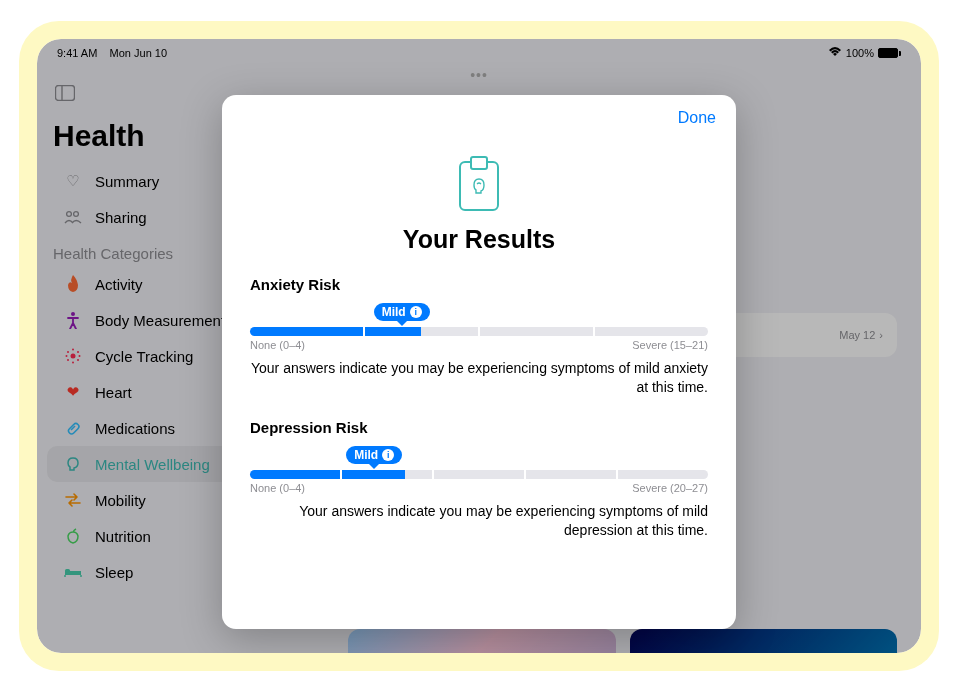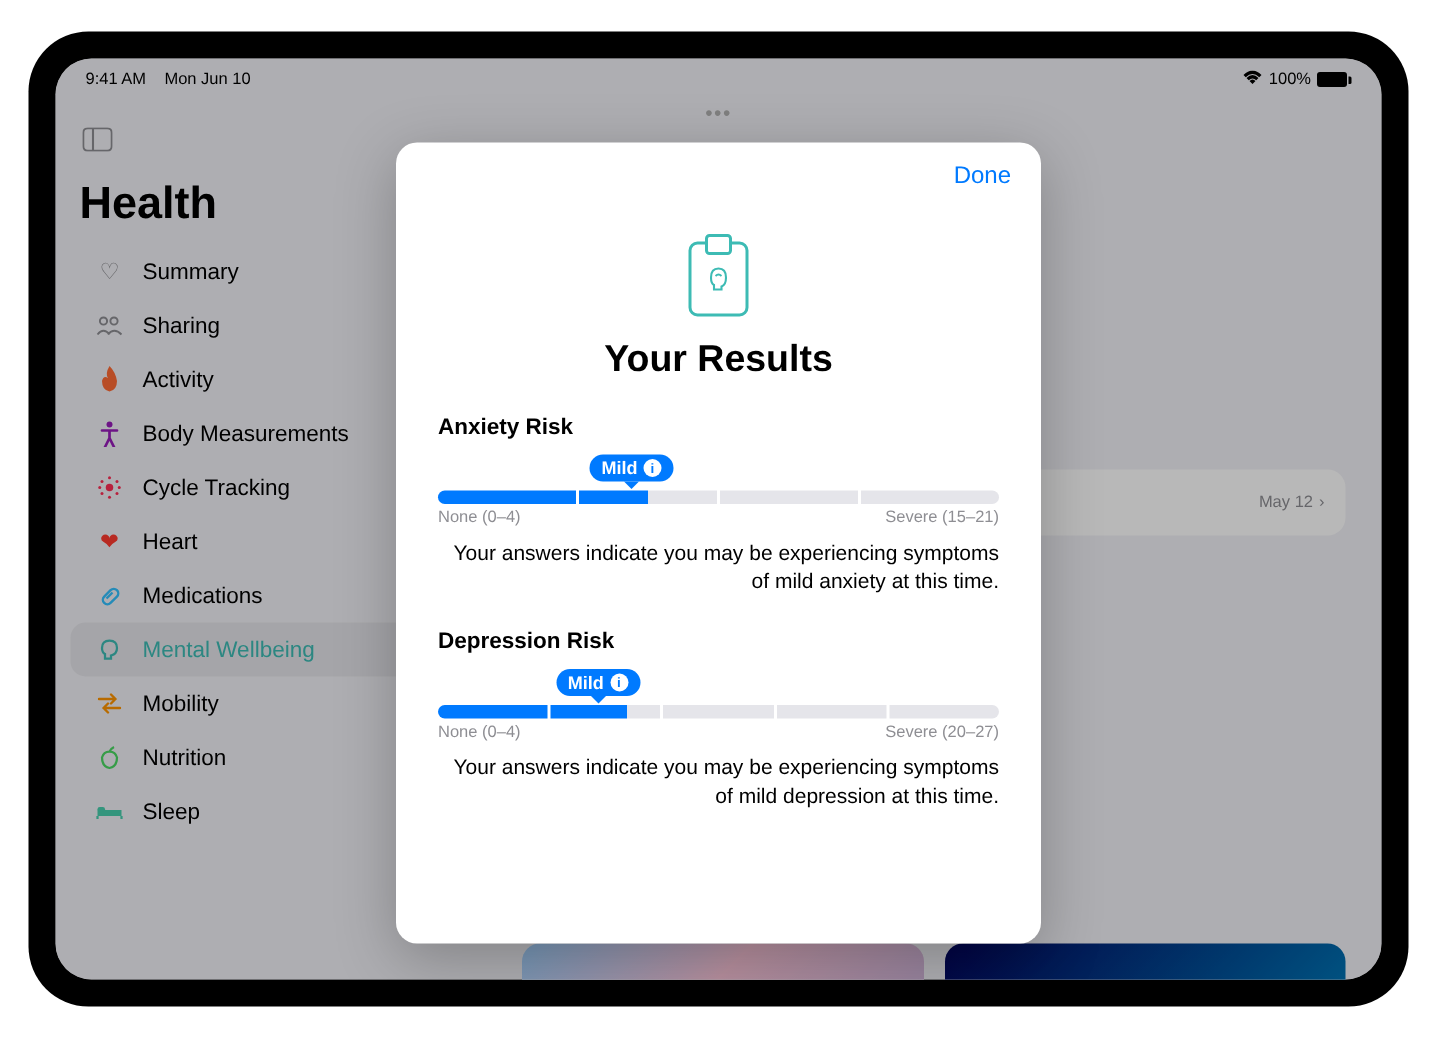--- a/index.html
+++ b/index.html
@@ -1,17 +1,17 @@
 <!DOCTYPE html>
 <html><head>
 <meta charset="utf-8">
 <style>
 * { margin: 0; padding: 0; box-sizing: border-box; font-family: -apple-system, BlinkMacSystemFont, "Segoe UI", Helvetica, Arial, sans-serif; }
 body { background: #fff; display: flex; justify-content: center; align-items: center; height: 692px; width: 958px; }
-.device-frame { width: 920px; height: 650px; background: #000000; border-radius: 40px; padding: 18px; position: relative; }
+.device-frame { width: 920px; height: 650px; background: #fef9c3; border-radius: 40px; padding: 18px; position: relative; }
 .screen { width: 100%; height: 100%; background: #f2f2f7; border-radius: 24px; overflow: hidden; position: relative; }
 .status-bar { display: flex; justify-content: space-between; align-items: center; padding: 4px 20px 0; height: 24px; font-size: 11px; font-weight: 500; color: #000; }
 .status-right { display: flex; align-items: center; gap: 4px; }
 .drag-handle { position: absolute; top: 28px; left: 50%; transform: translateX(-50%); color: #b0b0b0; font-size: 14px; letter-spacing: 1px; }
 .content-area { display: flex; height: calc(100% - 24px); position: relative; gap: 37px; }
 .sidebar { width: 250px; padding: 10px 0; }
 .sidebar-header { display: flex; align-items: center; padding: 8px 16px; }
 .sidebar-icon-btn { width: 24px; height: 24px; color: #8e8e93; display: flex; align-items: center; justify-content: center; }
 .app-title { font-size: 30px; font-weight: 700; padding: 6px 16px 10px; color: #000; }
 .sidebar-item { display: flex; align-items: center; gap: 12px; padding: 8px 16px; font-size: 15px; color: #000; border-radius: 10px; margin: 0 10px; }
@@ -34,21 +34,21 @@
 .main-panel { flex: 1; padding: 20px 24px; position: relative; }
 .card { background: #fff; border-radius: 12px; padding: 14px; margin-top: 40px; display: flex; justify-content: space-between; align-items: center; }
 .card-title { color: #3DBBB4; font-size: 14px; font-weight: 600; }
 .card-date { color: #8e8e93; font-size: 11px; display: flex; align-items: center; gap: 4px; }
 .section-title { font-size: 19px; font-weight: 700; color: #000; margin-top: 240px; }
 .section-cards { display: flex; gap: 14px; margin-top: 10px; }
 .img-card { flex: 1; height: 40px; border-radius: 12px; }
 .img-card.a { background: linear-gradient(135deg, #a2d2ff, #ffc8dd, #cdb4db); }
 .img-card.b { background: linear-gradient(135deg, #03045e, #0077b6); }
 .dim-overlay { position: absolute; inset: 0; background: rgba(0,0,0,0.28); border-radius: 24px; }
-.modal { position: absolute; top: 56px; left: 50%; transform: translateX(-50%); width: 430px; height: 534px; background: #fff; border-radius: 14px; padding: 16px 28px; box-shadow: 0 10px 40px rgba(0,0,0,0.25); }
+.modal { position: absolute; top: 56px; left: 50%; transform: translateX(-50%); width: 514px; height: 534px; background: #fff; border-radius: 14px; padding: 16px 28px; box-shadow: 0 10px 40px rgba(0,0,0,0.25); }
 .modal-done { position: absolute; top: 14px; right: 20px; color: #007aff; font-size: 16px; font-weight: 400; }
 .modal-icon { display: flex; justify-content: center; margin-top: 50px; }
 .clipboard { width: 40px; height: 50px; border: 2px solid #3DBBB4; border-radius: 6px; position: relative; display: flex; align-items: center; justify-content: center; }
 .clipboard::before { content: ""; position: absolute; top: -7px; left: 50%; transform: translateX(-50%); width: 14px; height: 10px; background: #fff; border: 2px solid #3DBBB4; border-radius: 3px; }
 .modal-title { text-align: center; font-size: 25px; font-weight: 700; margin-top: 14px; color: #000; }
 .risk-block { margin-top: 22px; }
 .risk-label { font-size: 15px; font-weight: 600; color: #000; }
 .pill-badge { display: inline-flex; align-items: center; gap: 4px; background: #007aff; color: #fff; border-radius: 12px; padding: 2px 8px; font-size: 12px; font-weight: 600; position: relative; margin-top: 10px; }
 .pill-badge::after { content: ""; position: absolute; bottom: -5px; left: 50%; transform: translateX(-50%); border-left: 5px solid transparent; border-right: 5px solid transparent; border-top: 5px solid #007aff; }
 .info-dot { width: 12px; height: 12px; background: #fff; border-radius: 50%; color: #007aff; font-size: 9px; font-weight: 700; display: inline-flex; align-items: center; justify-content: center; }
@@ -115,20 +115,21 @@
           <span class="ic ic-people">
             <svg width="18" height="14" viewBox="0 0 18 14">
                 <circle cx="5" cy="4" r="2.4" fill="none" stroke="#8e8e93" stroke-width="1.3"></circle>
                 <circle cx="12" cy="4" r="2.4" fill="none" stroke="#8e8e93" stroke-width="1.3"></circle>
                 <path d="M1 13 Q5 8 9 13 M8 13 Q12 8 17 13" fill="none" stroke="#8e8e93" stroke-width="1.3"></path>
               </svg>
           </span>
           <span>Sharing</span>
         </div>
 
+        <div class="sidebar-section">Health Categories</div>
 
         <div class="sidebar-item">
           <span class="ic ic-flame">
             <svg width="14" height="18" viewBox="0 0 14 18">
                 <path d="M7 0 Q4 5 6 8 Q3 6 2 10 Q2 16 7 17 Q12 16 12 10 Q11 4 7 0" fill="#ff6b35"></path>
               </svg>
           </span>
           <span>Activity</span>
         </div>
         <div class="sidebar-item">

